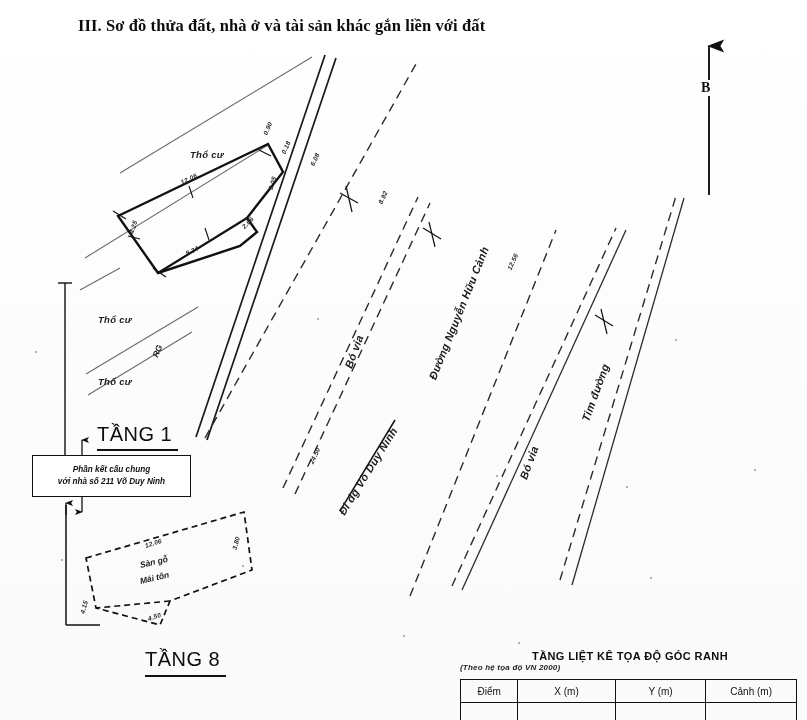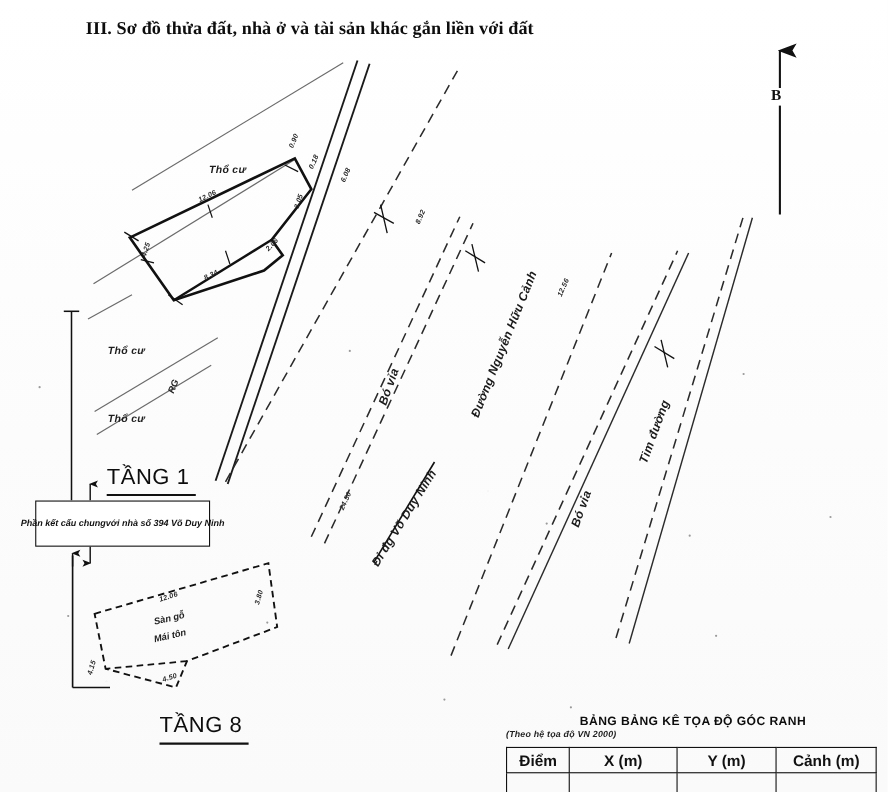--- a/index.html
+++ b/index.html
@@ -79,21 +79,21 @@
     font-weight:normal;
     color:#0d0d0d;
     letter-spacing:0.5px;
   }
   #note-box{
     position:absolute;
     left:32px;top:455px;
     width:157px;height:40px;
     border:1.6px solid #111;
     background:#fff;
-    display:flex;flex-direction:row;
+    display:flex;flex-direction:column;
     align-items:center;justify-content:center;
     line-height:1.45;
   }
   #note-box div{
     font-size:8.2px;
     font-weight:bold;
     font-style:italic;
     color:#111;
     white-space:nowrap;
   }
@@ -123,22 +123,22 @@
     margin-top:7px;
     border-collapse:collapse;
     width:337px;
     table-layout:fixed;
   }
   table#coord-table th,
   table#coord-table td{
     border:1.4px solid #111;
     height:22px;
     text-align:center;
-    font-size:14px;
-    font-weight:bold;
+    font-size:10px;
+    font-weight:normal;
     color:#111;
     padding:0;
   }
   table#coord-table th:nth-child(1){width:17%;}
   table#coord-table th:nth-child(2){width:29%;}
   table#coord-table th:nth-child(3){width:27%;}
   table#coord-table th:nth-child(4){width:27%;}
   #north-label{
     position:absolute;
     left:700px;top:80px;
@@ -317,25 +317,25 @@
   <div class="lbl dim" style="left:145px;top:542px;transform:rotate(-17deg);">12.06</div>
   <div class="lbl dim" style="left:148px;top:615px;transform:rotate(-18deg);">4.50</div>
   <div class="lbl dim" style="left:234px;top:546px;transform:rotate(-74deg);">3.80</div>
   <div class="lbl dim" style="left:82px;top:610px;transform:rotate(-74deg);">4.15</div>
 
   <div class="lbl floor-title" style="left:97px;top:423px;">TẦNG 1</div>
   <div class="lbl floor-title" style="left:145px;top:648px;">TẦNG 8</div>
 
   <div id="note-box">
     <div>Phần kết cấu chung</div>
-    <div>với nhà số 394 Võ Duy Ninh</div>
+    <div>với nhà số 211 Võ Duy Ninh</div>
   </div>
 
   <div id="coord-block">
-    <div id="coord-title">BẢNG BẢNG KÊ TỌA ĐỘ GÓC RANH</div>
+    <div id="coord-title">TẦNG LIỆT KÊ TỌA ĐỘ GÓC RANH</div>
     <div id="coord-sub">(Theo hệ tọa độ VN 2000)</div>
     <table id="coord-table">
       <thead>
         <tr>
           <th>Điểm</th>
           <th>X (m)</th>
           <th>Y (m)</th>
           <th>Cảnh (m)</th>
         </tr>
       </thead>

